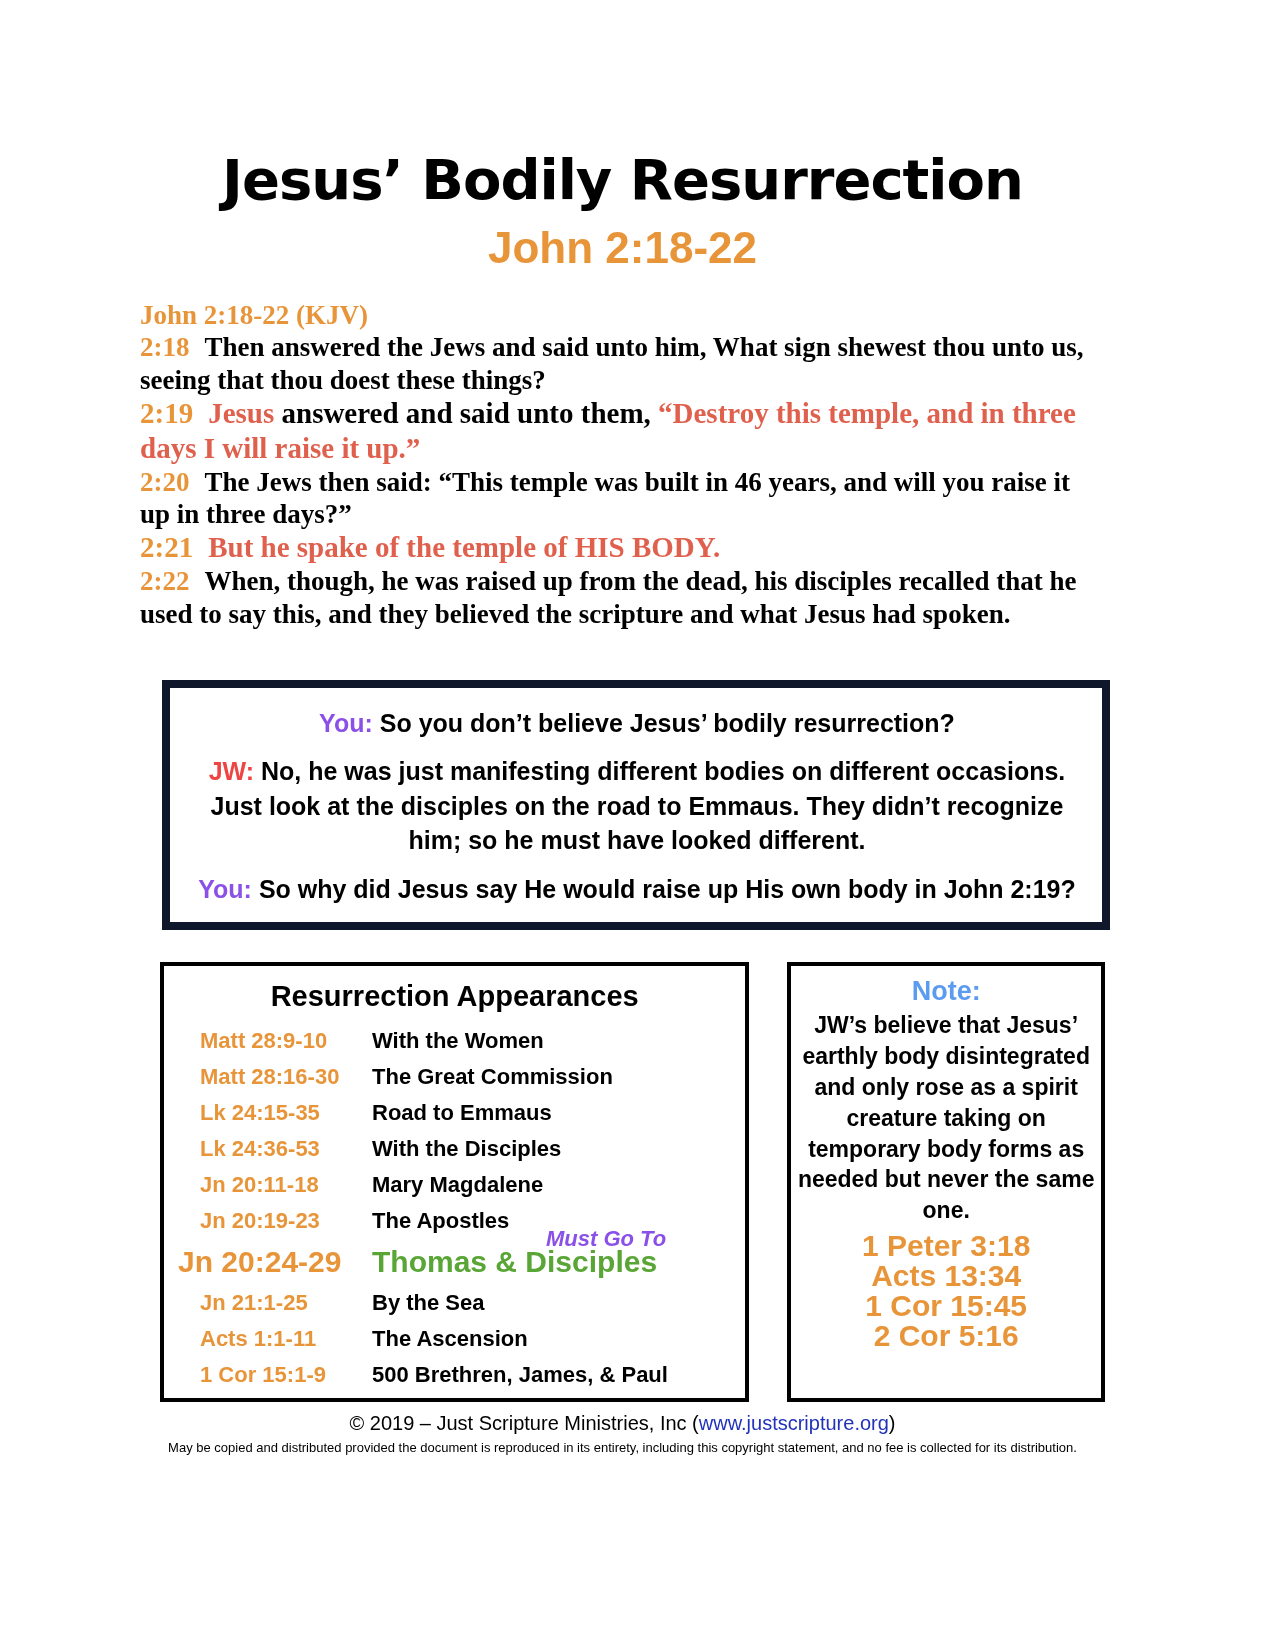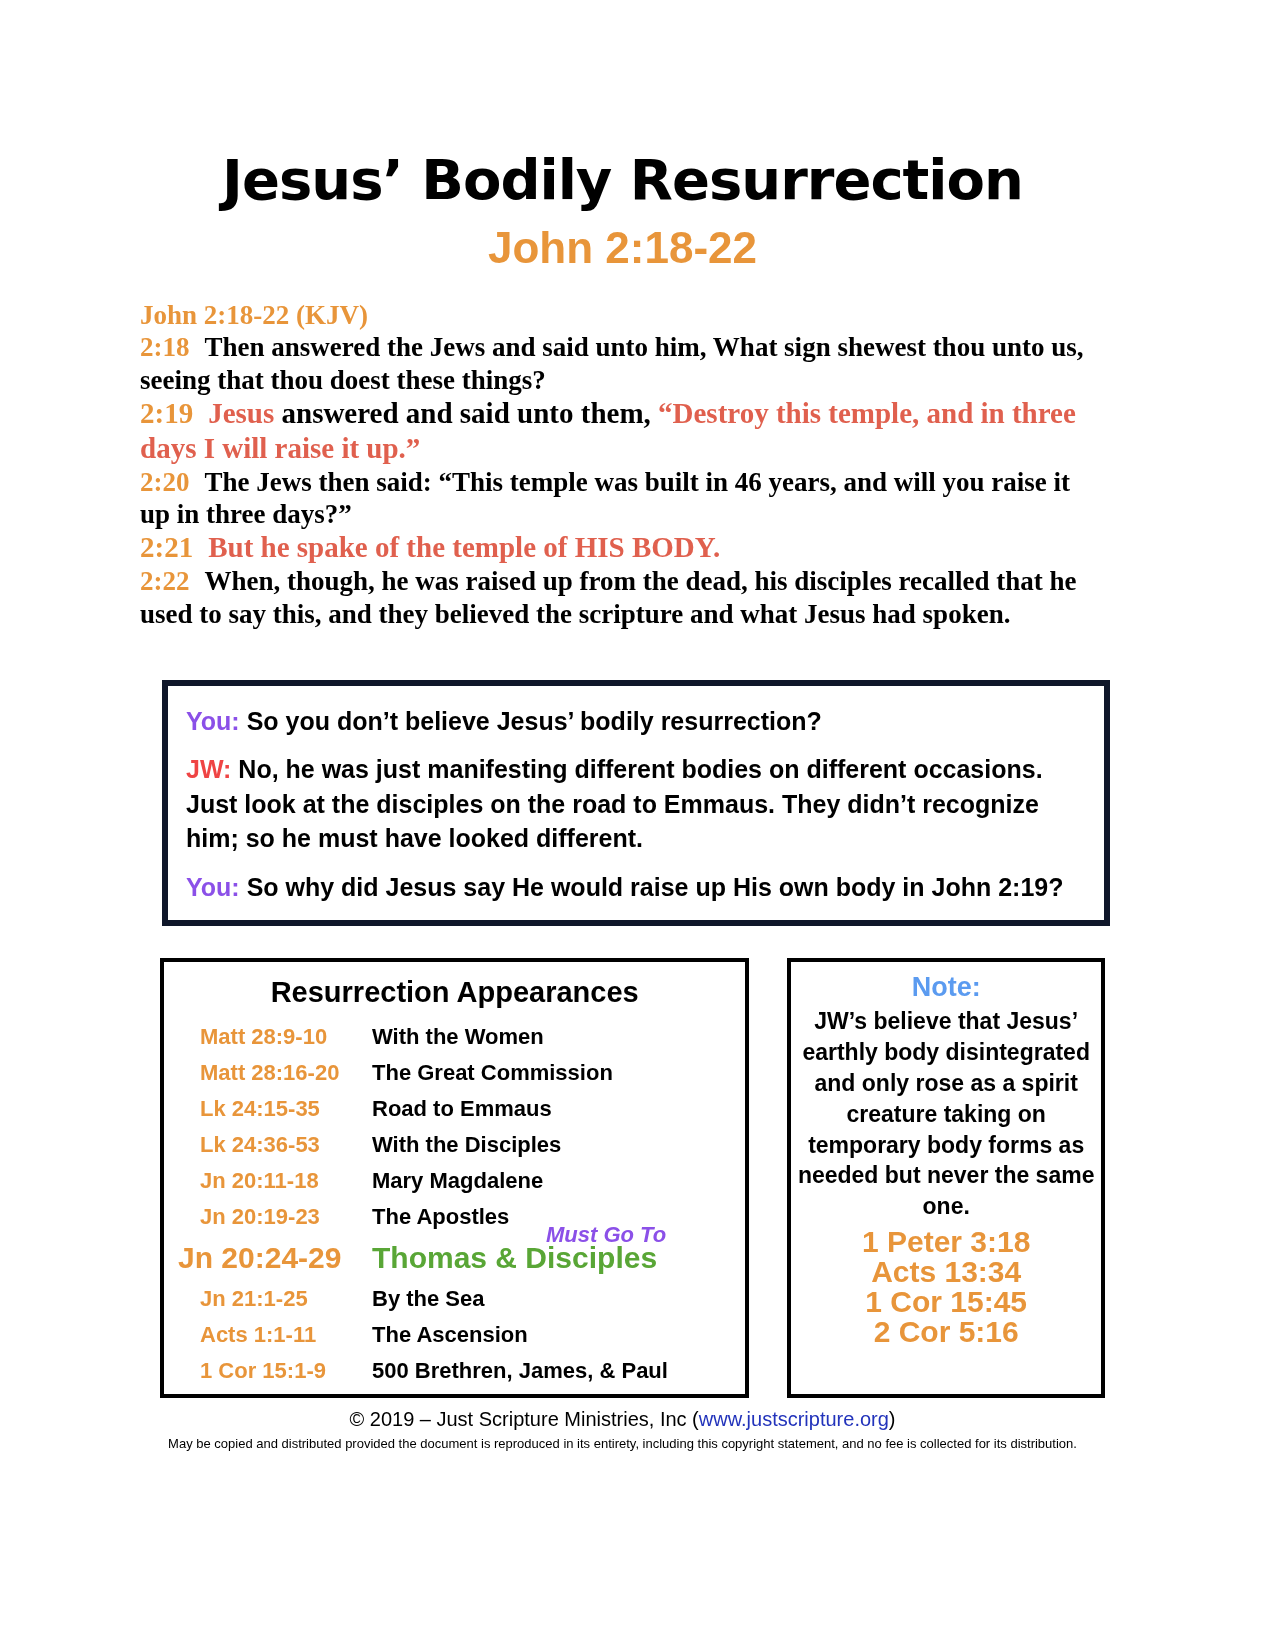--- a/index.html
+++ b/index.html
@@ -25,22 +25,22 @@
     font-size:27px; line-height:1.2;
   }
   .scripture p { margin:0; }
   .vnum { color:#E8953A; padding-right:15px; }
   .orange-t { color:#E8953A; }
   .red-t { color:#E0604E; }
   .verse.hl { font-size:29px; }
   
   .dialog {
     margin-left:22px; margin-top:50px; width:948px; box-sizing:border-box;
-    border:6px solid #0f172a; padding:4px 16px 16px 18px;
-    font-weight:bold; font-size:25px; line-height:1.38;
+    border:8px solid #0f172a; padding:4px 16px 16px 18px;
+    font-weight:bold; font-size:25px; line-height:1.38;text-align:center;
   }
   .dialog p { margin:14px 0 0 0; }
   .spk-you { color:#8B50E8; }
   .spk-jw  { color:#ef4444; }
   
   .bottom { margin-left:20px; margin-top:32px; display:flex; gap:38px; }
   .appear-box {
     position:relative; width:590px; height:440px; box-sizing:border-box;
     border:4px solid #000; font-weight:bold;
   }
@@ -95,21 +95,21 @@
   <div class="bottom">
 
     <div class="appear-box">
       <div class="app-title">Resurrection Appearances</div>
       <div class="rows">
         <div class="row">
             <span class="ref">Matt 28:9-10</span>
             <span class="desc">With the Women</span>
           </div>
         <div class="row">
-            <span class="ref">Matt 28:16-20</span>
+            <span class="ref">Matt 28:16-30</span>
             <span class="desc">The Great Commission</span>
           </div>
         <div class="row">
             <span class="ref">Lk 24:15-35</span>
             <span class="desc">Road to Emmaus</span>
           </div>
         <div class="row">
             <span class="ref">Lk 24:36-53</span>
             <span class="desc">With the Disciples</span>
           </div>

